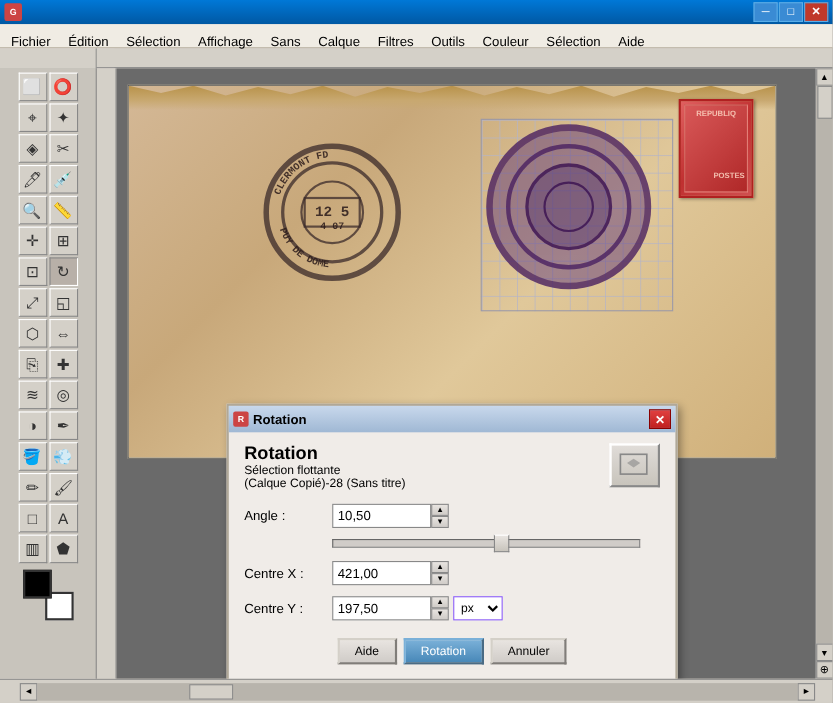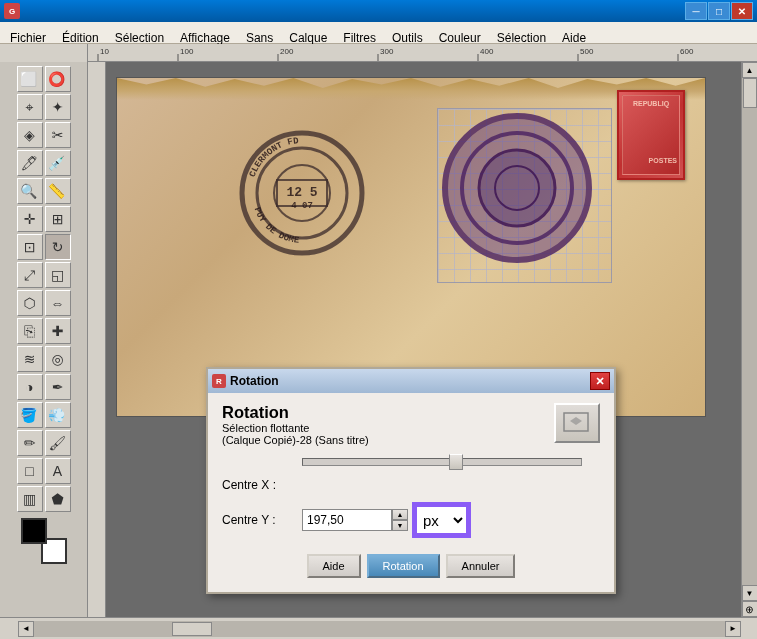--- a/index.html
+++ b/index.html
@@ -239,24 +239,24 @@
       width: 14px; height: 16px;
       background: linear-gradient(to bottom, #e8e4e0 0%, #c8c4bc 100%);
       border: 1px solid #888;
       border-top-color: #fff;
       top: -5px;
       left: 55%;
       transform: translateX(-50%);
     }
 
     .unit-select {
-      height: 36px;
+      height: 22px;
       background: white;
-      border: 5px solid #8b5cf6;
-      font-size: 15px;
+      border: 1px solid #8b5cf6;
+      font-size: 11px;
       padding: 0 2px;
     }
 
     
     .dialog-buttons {
       display: flex;
       gap: 6px;
       justify-content: center;
       padding: 6px 0 4px;
     }
@@ -310,41 +310,20 @@
   <div class="menu-item">Calque</div>
   <div class="menu-item">Filtres</div>
   <div class="menu-item">Outils</div>
   <div class="menu-item">Couleur</div>
   <div class="menu-item">Sélection</div>
   <div class="menu-item">Aide</div>
 </div>
 
 <div style="display:flex; height:18px; border-bottom:1px solid #888; background:#d4d0c8;">
   <div style="width:88px; min-width:88px; height:18px; background:#d4d0c8; border-right:1px solid #888;"></div>
-  <div style="flex:1; position:relative; overflow:hidden; background:#d4d0c8;">
-
-    <svg width="100%" height="18" style="position:absolute;top:0;left:0;">
-      <line x1="0" y1="18" x2="100%" y2="18" stroke="#888" stroke-width="1"></line>
-
-      <line x1="10" y1="10" x2="10" y2="18" stroke="#555" stroke-width="1"></line>
-      <text x="12" y="10" font-size="8" fill="#333">10</text>
-      <line x1="90" y1="10" x2="90" y2="18" stroke="#555" stroke-width="1"></line>
-      <text x="92" y="10" font-size="8" fill="#333">100</text>
-      <line x1="190" y1="10" x2="190" y2="18" stroke="#555" stroke-width="1"></line>
-      <text x="192" y="10" font-size="8" fill="#333">200</text>
-      <line x1="290" y1="10" x2="290" y2="18" stroke="#555" stroke-width="1"></line>
-      <text x="292" y="10" font-size="8" fill="#333">300</text>
-      <line x1="390" y1="10" x2="390" y2="18" stroke="#555" stroke-width="1"></line>
-      <text x="392" y="10" font-size="8" fill="#333">400</text>
-      <line x1="490" y1="10" x2="490" y2="18" stroke="#555" stroke-width="1"></line>
-      <text x="492" y="10" font-size="8" fill="#333">500</text>
-      <line x1="590" y1="10" x2="590" y2="18" stroke="#555" stroke-width="1"></line>
-      <text x="592" y="10" font-size="8" fill="#333">600</text>
-    </svg>
-  </div>
   <div style="width:16px; background:#d4d0c8;"></div>
 </div>
 
 <div class="main-area">
 
   <div class="toolbox">
     <div class="tool-row">
       <div class="tool-btn" title="Rectangle Select">⬜</div>
       <div class="tool-btn" title="Ellipse Select">⭕</div>
     </div>
@@ -506,29 +485,46 @@
               <p>(Calque Copié)-28 (Sans titre)</p>
             </div>
             <div class="dialog-preview-btn">
               <svg width="30" height="28">
                 <rect x="2" y="4" width="24" height="18" fill="none" stroke="#888" stroke-width="1.5"></rect>
                 <path d="M8,12 L14,8 L20,12 L14,16 Z" fill="#888" opacity="0.6"></path>
               </svg>
             </div>
           </div>
 
+          <div class="field-row">
+            <div class="field-label">Angle :</div>
+            <div class="field-input-wrap">
+              <input type="text" class="field-input" value="10,50" style="">
+              <div class="spin-btns">
+                <div class="spin-btn">▲</div>
+                <div class="spin-btn">▼</div>
+              </div>
+            </div>
+          </div>
 
           <div class="slider-row">
             <div class="slider-track">
               <div class="slider-thumb"></div>
             </div>
           </div>
 
           <div class="field-row">
             <div class="field-label">Centre X :</div>
+            <div class="field-input-wrap">
+              <input type="text" class="field-input" value="421,00" style="">
+              <div class="spin-btns">
+                <div class="spin-btn">▲</div>
+                <div class="spin-btn">▼</div>
+              </div>
+            </div>
           </div>
 
           <div class="field-row">
             <div class="field-label">Centre Y :</div>
             <div class="field-input-wrap">
               <input type="text" class="field-input" value="197,50" style="">
               <div class="spin-btns">
                 <div class="spin-btn">▲</div>
                 <div class="spin-btn">▼</div>
               </div>

